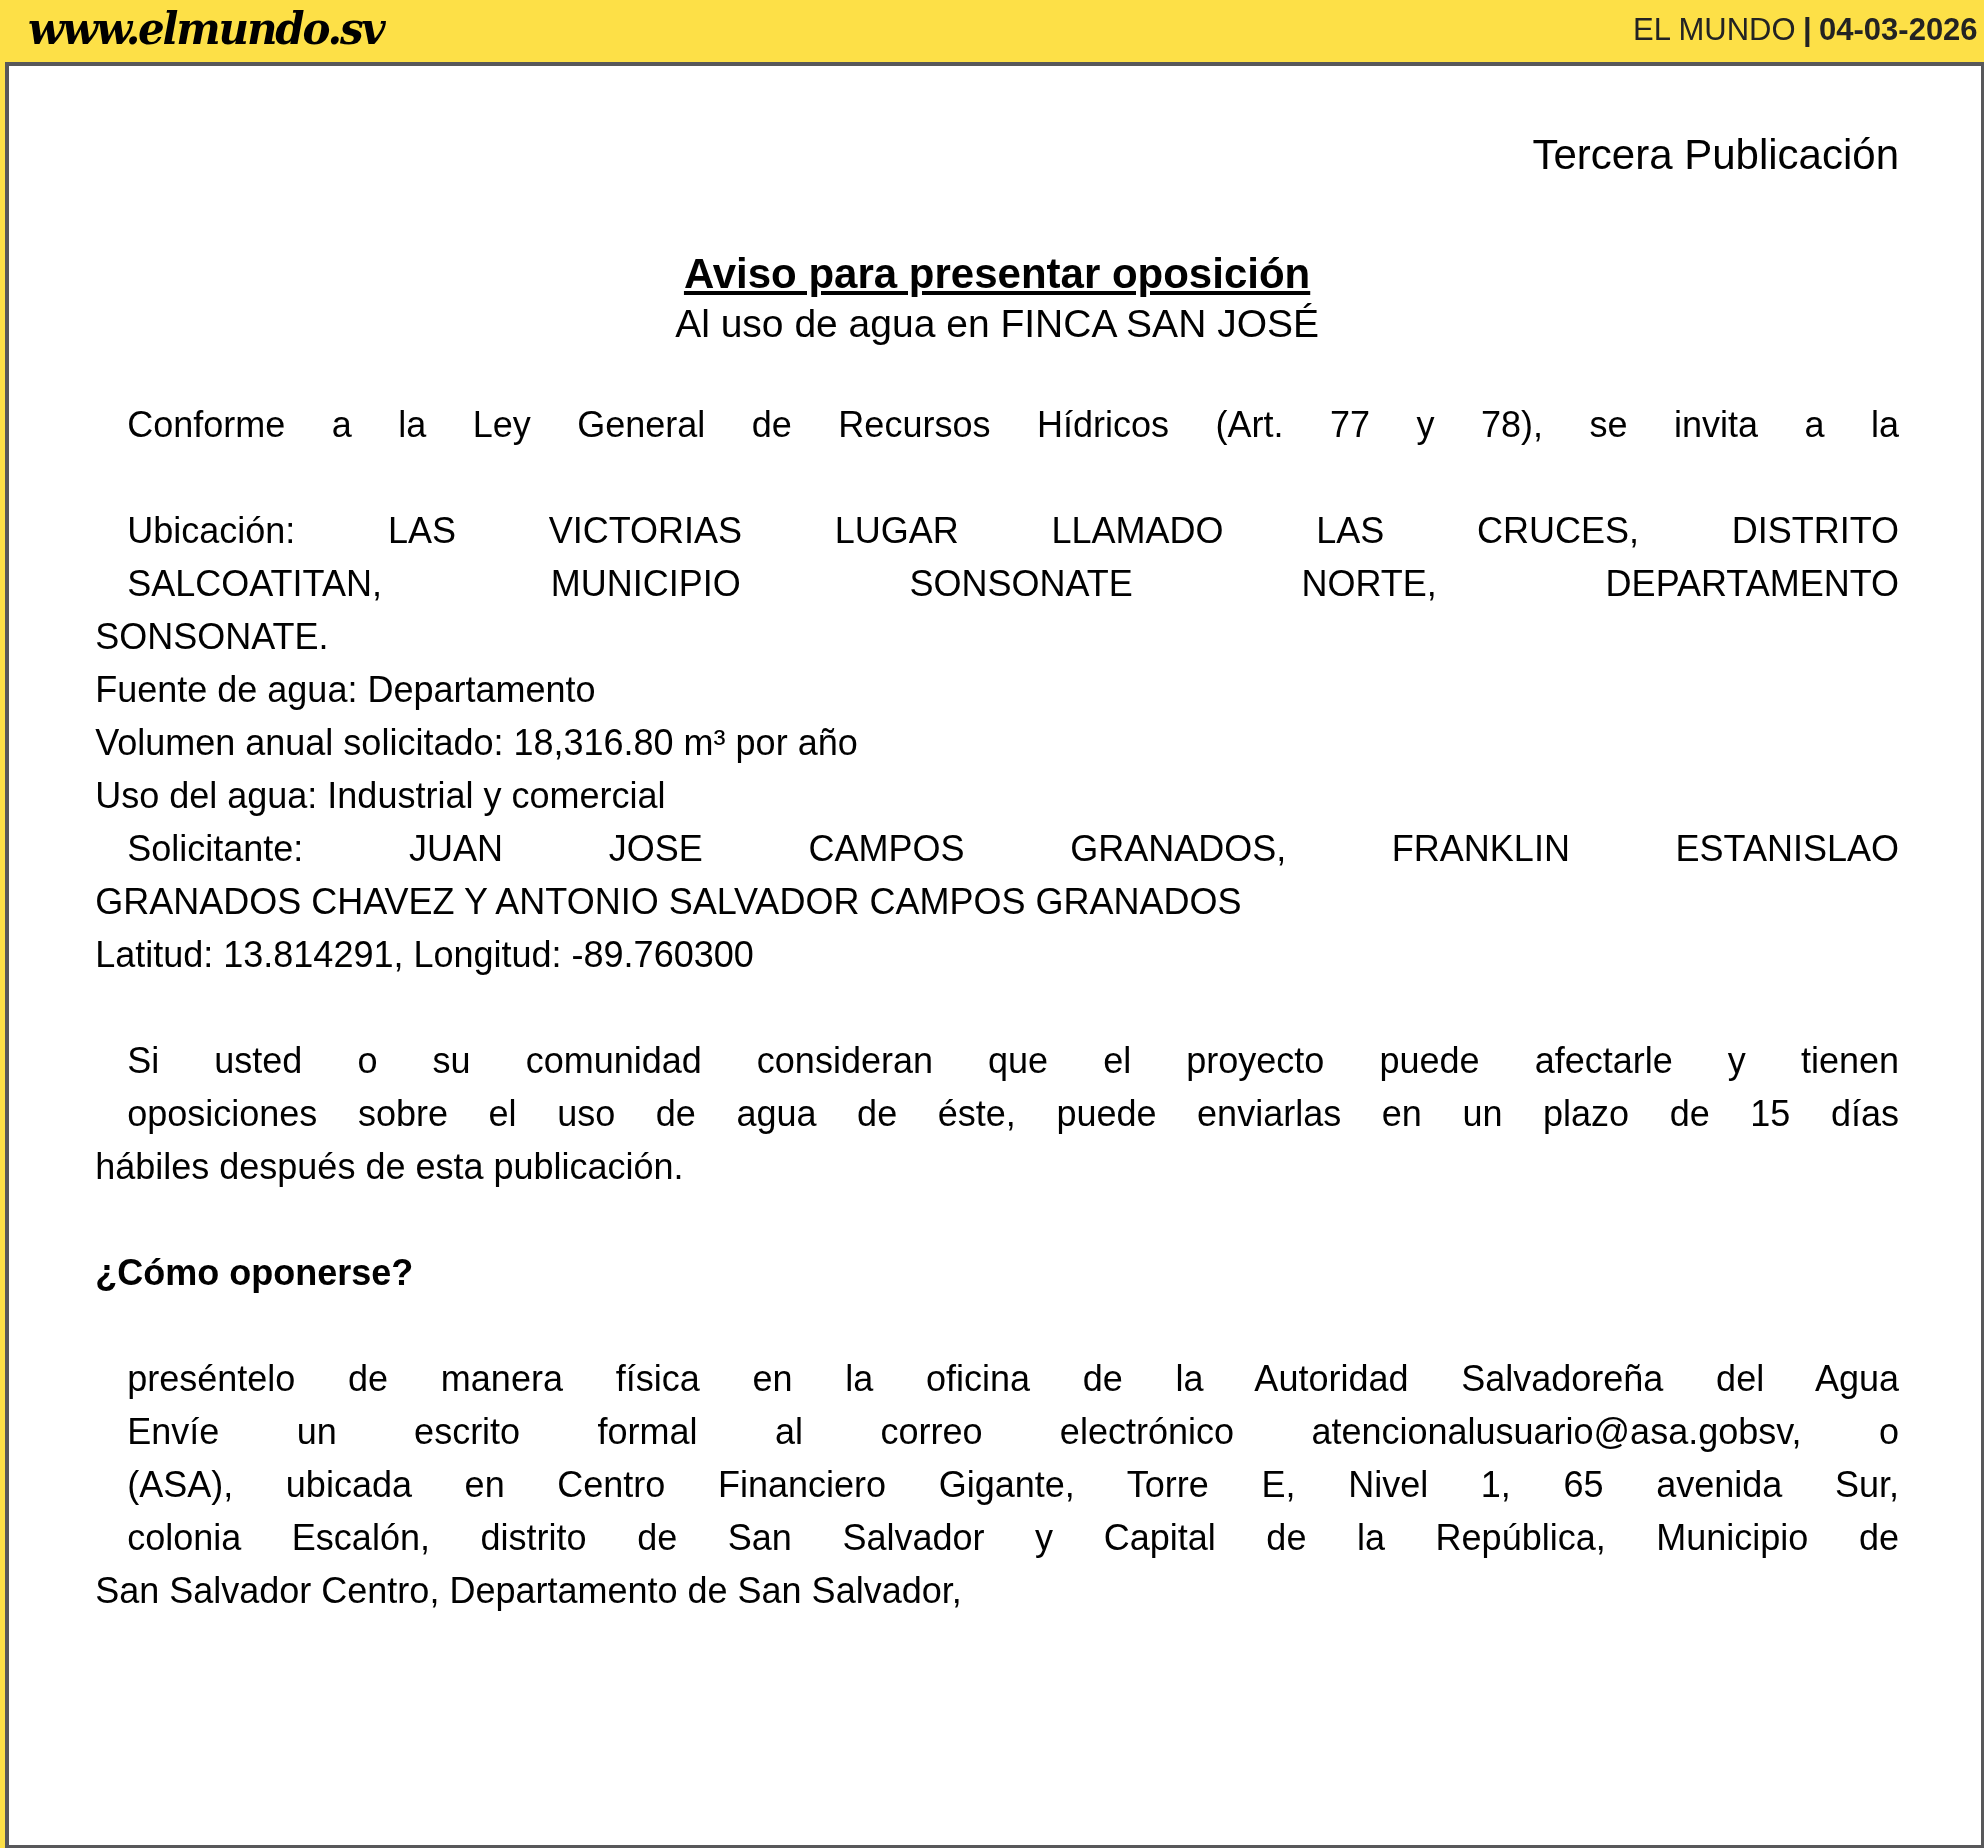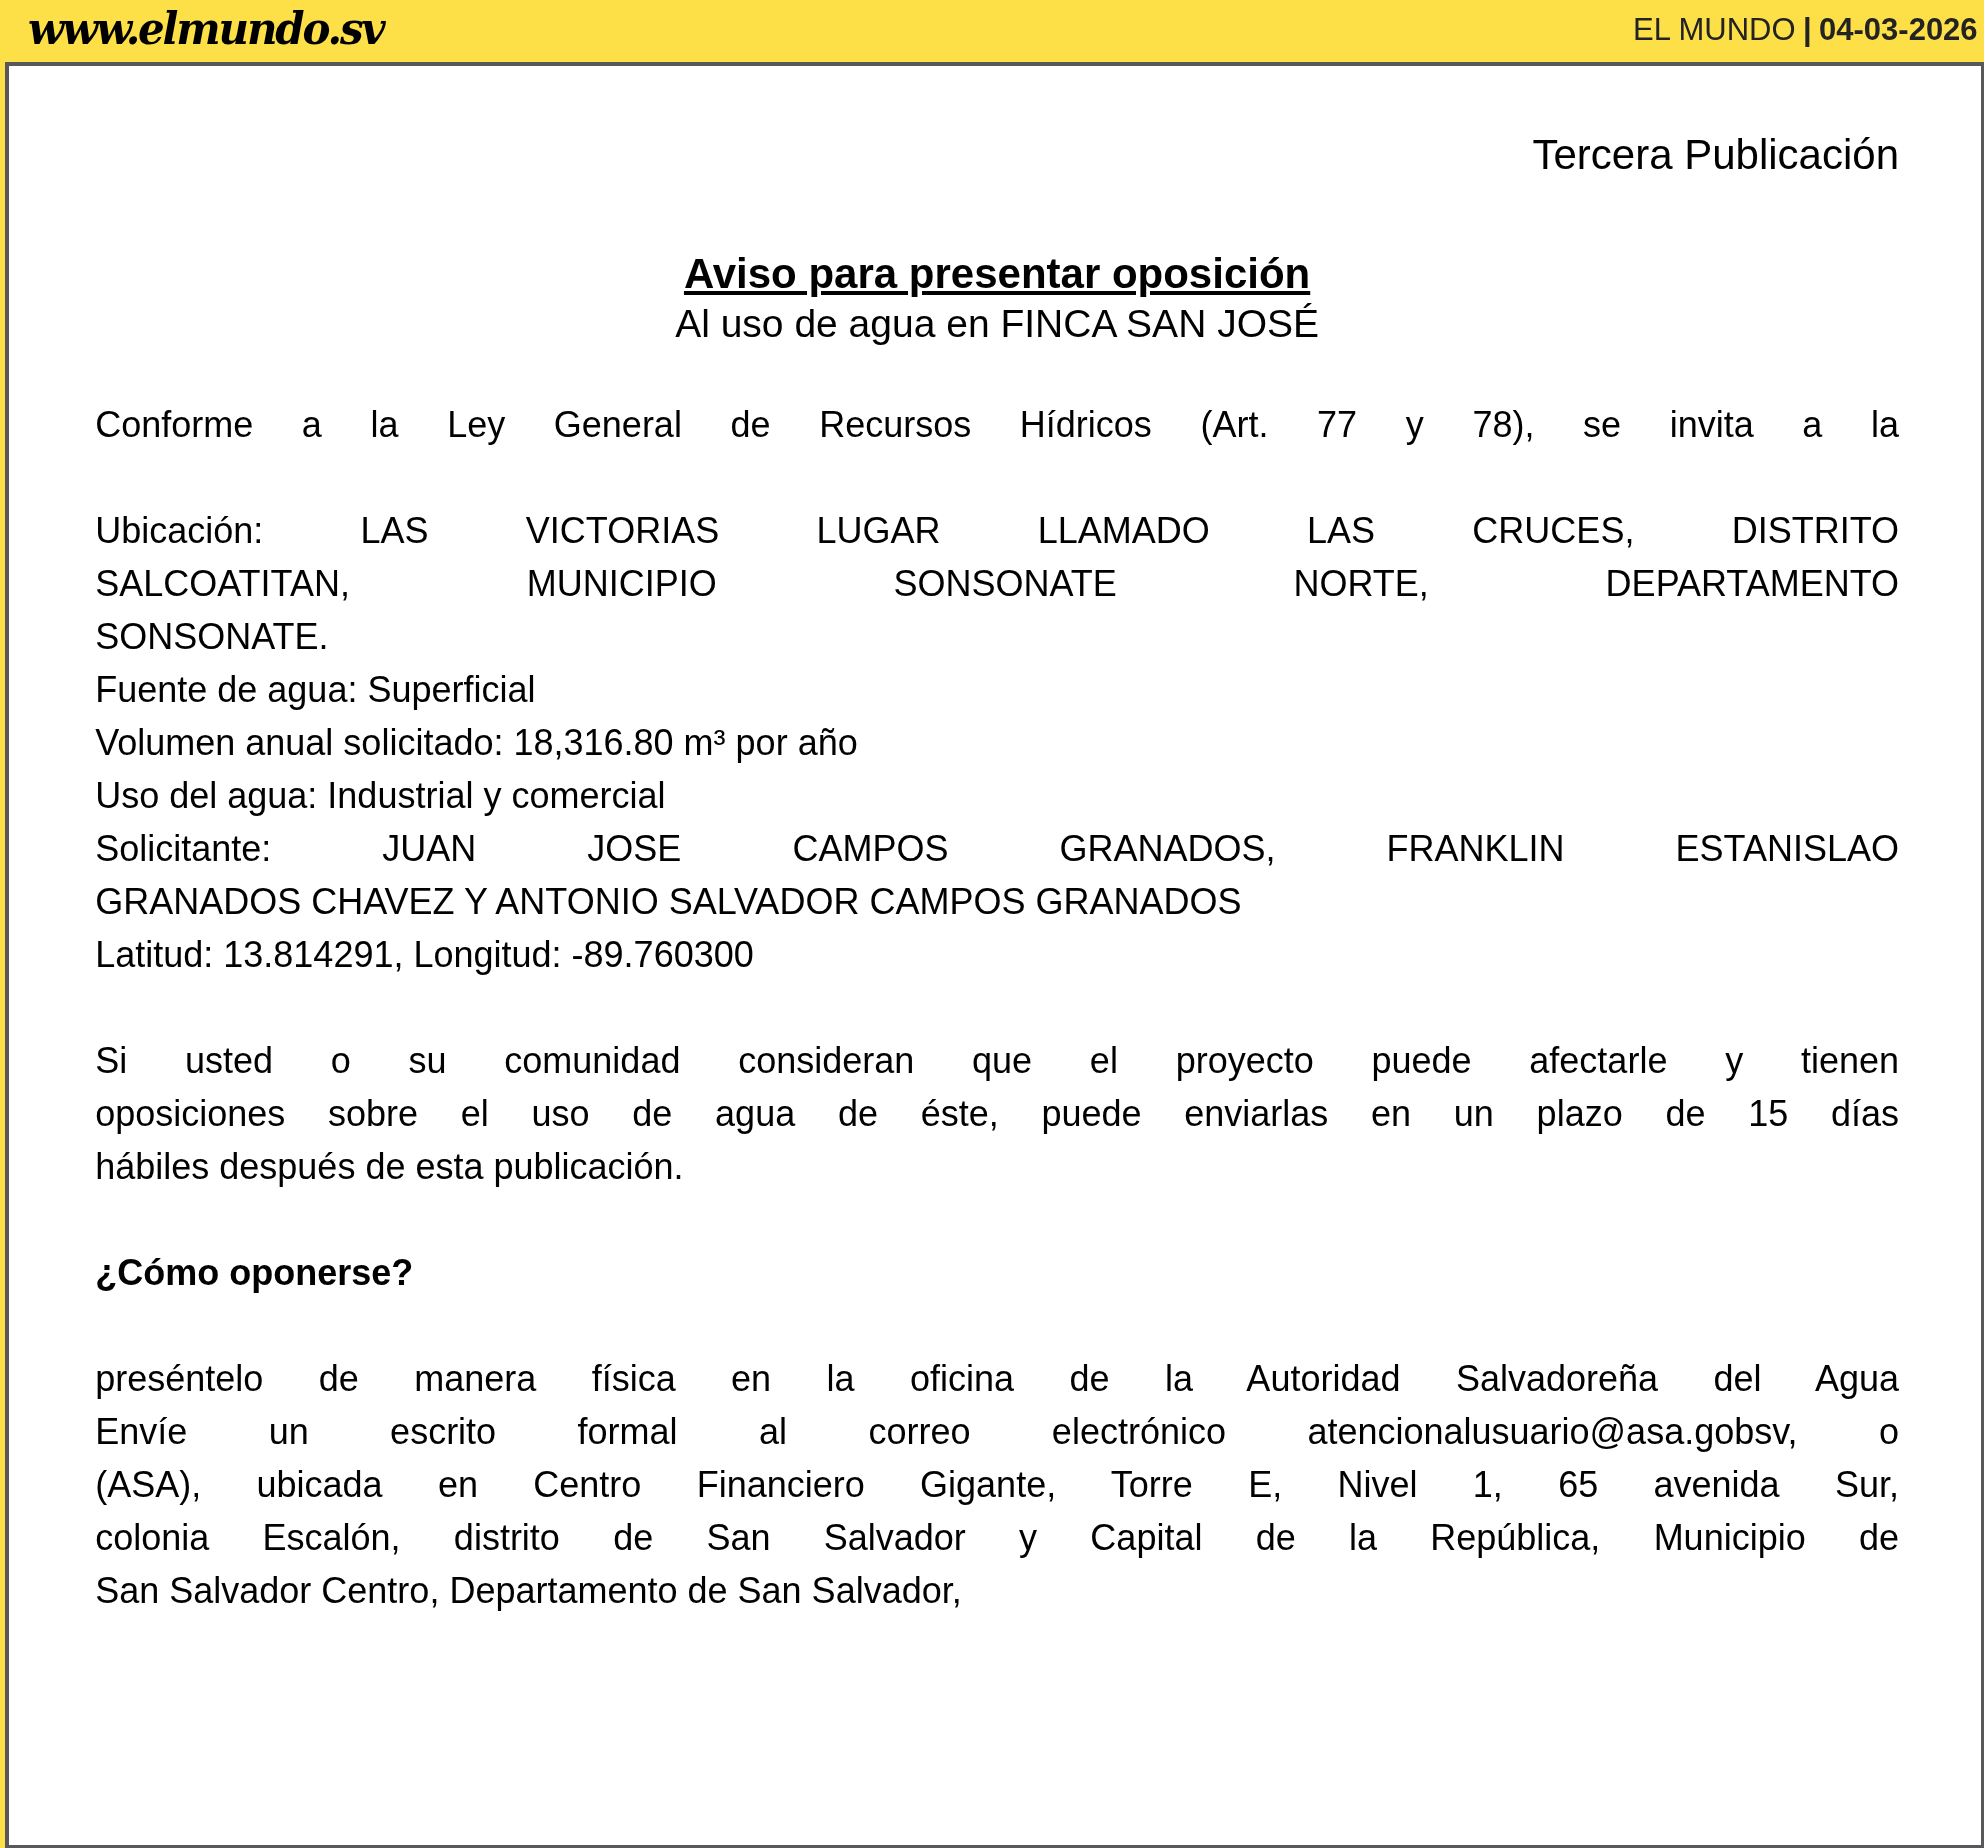--- a/index.html
+++ b/index.html
@@ -82,20 +82,21 @@
   }
   .b-line {
     min-height: 53px;
     line-height: 53px;
     text-align: left;
     white-space: normal;
   }
   .b-line.just {
     text-align: justify;
     text-align-last: justify;
+    margin-left: 32px;
   }
   .b-line.bold { font-weight: bold; }
   .gap { height: 53px; }
 </style>
 </head>
 <body>
 
 <div class="page">
 
   <div class="top-strip">
@@ -115,21 +116,21 @@
       <div class="title">Aviso para presentar oposición</div>
 
       <div class="subtitle">Al uso de agua en FINCA SAN JOSÉ</div>
 
       <div class="body-text">
           <div class="b-line just">Conforme a la Ley General de Recursos Hídricos (Art. 77 y 78), se invita a la</div>
           <div class="gap"></div>
           <div class="b-line just">Ubicación: LAS VICTORIAS LUGAR LLAMADO LAS CRUCES, DISTRITO</div>
           <div class="b-line just">SALCOATITAN, MUNICIPIO SONSONATE NORTE, DEPARTAMENTO</div>
           <div class="b-line">SONSONATE.</div>
-          <div class="b-line">Fuente de agua: Superficial</div>
+          <div class="b-line">Fuente de agua: Departamento</div>
           <div class="b-line">Volumen anual solicitado: 18,316.80 m³ por año</div>
           <div class="b-line">Uso del agua: Industrial y comercial</div>
           <div class="b-line just">Solicitante: JUAN JOSE CAMPOS GRANADOS, FRANKLIN ESTANISLAO</div>
           <div class="b-line">GRANADOS CHAVEZ Y ANTONIO SALVADOR CAMPOS GRANADOS</div>
           <div class="b-line">Latitud: 13.814291, Longitud: -89.760300</div>
           <div class="gap"></div>
           <div class="b-line just">Si usted o su comunidad consideran que el proyecto puede afectarle y tienen</div>
           <div class="b-line just">oposiciones sobre el uso de agua de éste, puede enviarlas en un plazo de 15 días</div>
           <div class="b-line">hábiles después de esta publicación.</div>
           <div class="gap"></div>

